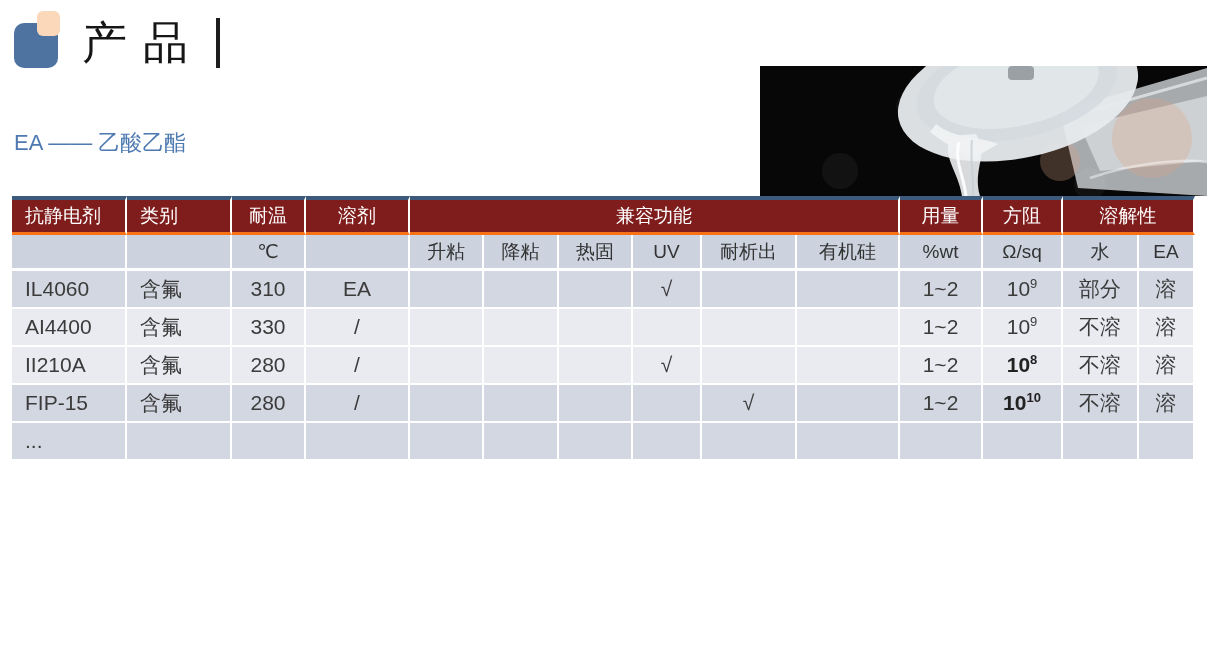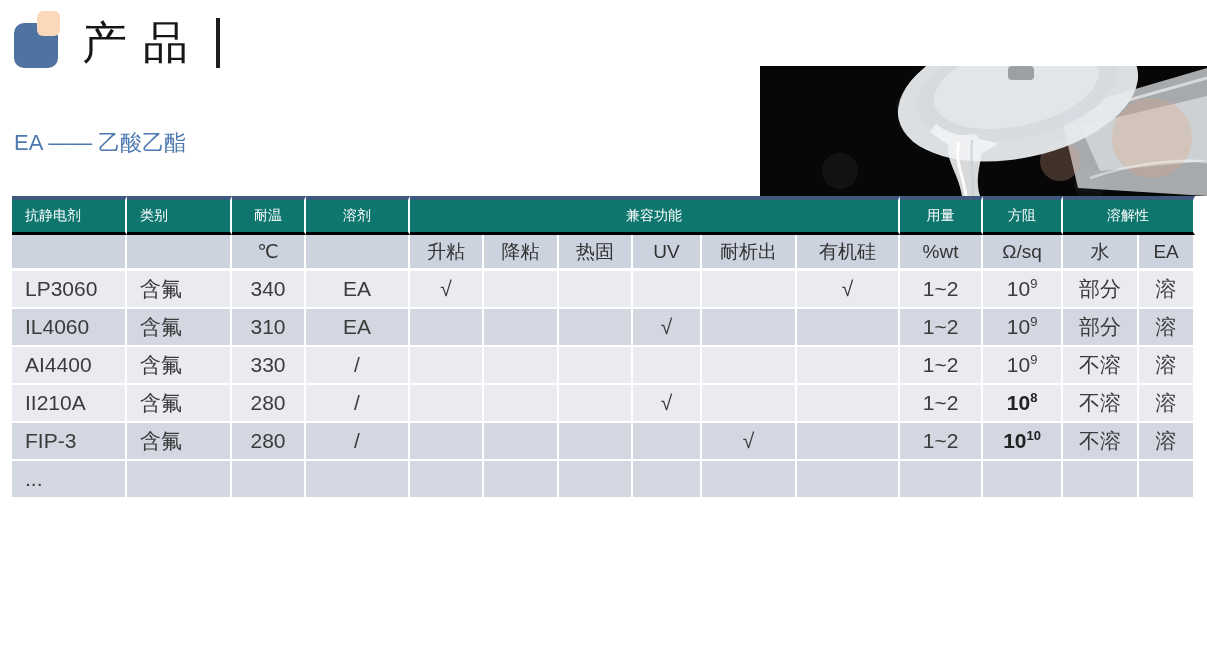--- a/index.html
+++ b/index.html
@@ -24,22 +24,22 @@
   .photo{position:absolute;left:760px;top:66px;width:447px;height:130px;overflow:hidden;}
   
   .table-wrap{position:absolute;left:12px;top:196px;}
   table{border-collapse:separate;border-spacing:0;table-layout:fixed;width:1183px;}
   th,td{
     border-right:2px solid #fff;border-bottom:2px solid #fff;
     text-align:center;overflow:hidden;white-space:nowrap;padding:0;
     font-weight:400;
   }
   thead tr.main th{
-    background:#0f766e;color:#fff;font-size:14px;height:32px;
-    border-top:4px solid #3d5a7c;border-bottom:3px solid #000000;
+    background:#7f1d1d;color:#fff;font-size:19px;height:32px;
+    border-top:4px solid #3d5a7c;border-bottom:3px solid #f97316;
   }
   thead tr.sub td{
     background:#ccd3df;color:#333;font-size:19px;height:33px;border-bottom:3px solid #fff;
   }
   tbody td{font-size:21px;color:#3b3b3b;height:36px;}
   tbody tr.light td{background:#e9ebf1;}
   tbody tr.dark td{background:#d3d7e1;}
   .al{text-align:left;padding-left:13px;}
   td sup{font-size:13px;line-height:0;vertical-align:super;}
   td.bold{font-weight:700;color:#222;}
@@ -128,52 +128,36 @@
         <td>UV</td>
         <td>耐析出</td>
         <td>有机硅</td>
         <td>%wt</td>
         <td>Ω/sq</td>
         <td>水</td>
         <td>EA</td>
       </tr>
     </thead>
     <tbody>
-        <tr class="light">
-          <td class="al">LP3060</td>
-          <td class="al">含氟</td>
-          <td>340</td>
+        <tr class="dark">
+          <td class="al">IL4060</td>
+          <td class="al">含氟</td>
+          <td>310</td>
           <td>EA</td>
+          <td></td>
+          <td></td>
+          <td></td>
           <td>√</td>
           <td></td>
           <td></td>
-          <td></td>
-          <td></td>
-          <td>√</td>
           <td>1~2</td>
           <td>10<sup>9</sup></td>
           <td>部分</td>
           <td>溶</td>
         </tr>
-        <tr class="dark">
-          <td class="al">IL4060</td>
-          <td class="al">含氟</td>
-          <td>310</td>
-          <td>EA</td>
-          <td></td>
-          <td></td>
-          <td></td>
-          <td>√</td>
-          <td></td>
-          <td></td>
-          <td>1~2</td>
-          <td>10<sup>9</sup></td>
-          <td>部分</td>
-          <td>溶</td>
-        </tr>
         <tr class="light">
           <td class="al">AI4400</td>
           <td class="al">含氟</td>
           <td>330</td>
           <td>/</td>
           <td></td>
           <td></td>
           <td></td>
           <td></td>
           <td></td>
@@ -193,21 +177,21 @@
           <td></td>
           <td>√</td>
           <td></td>
           <td></td>
           <td>1~2</td>
           <td class="bold">10<sup>8</sup></td>
           <td>不溶</td>
           <td>溶</td>
         </tr>
         <tr class="dark">
-          <td class="al">FIP-3</td>
+          <td class="al">FIP-15</td>
           <td class="al">含氟</td>
           <td>280</td>
           <td>/</td>
           <td></td>
           <td></td>
           <td></td>
           <td></td>
           <td>√</td>
           <td></td>
           <td>1~2</td>

